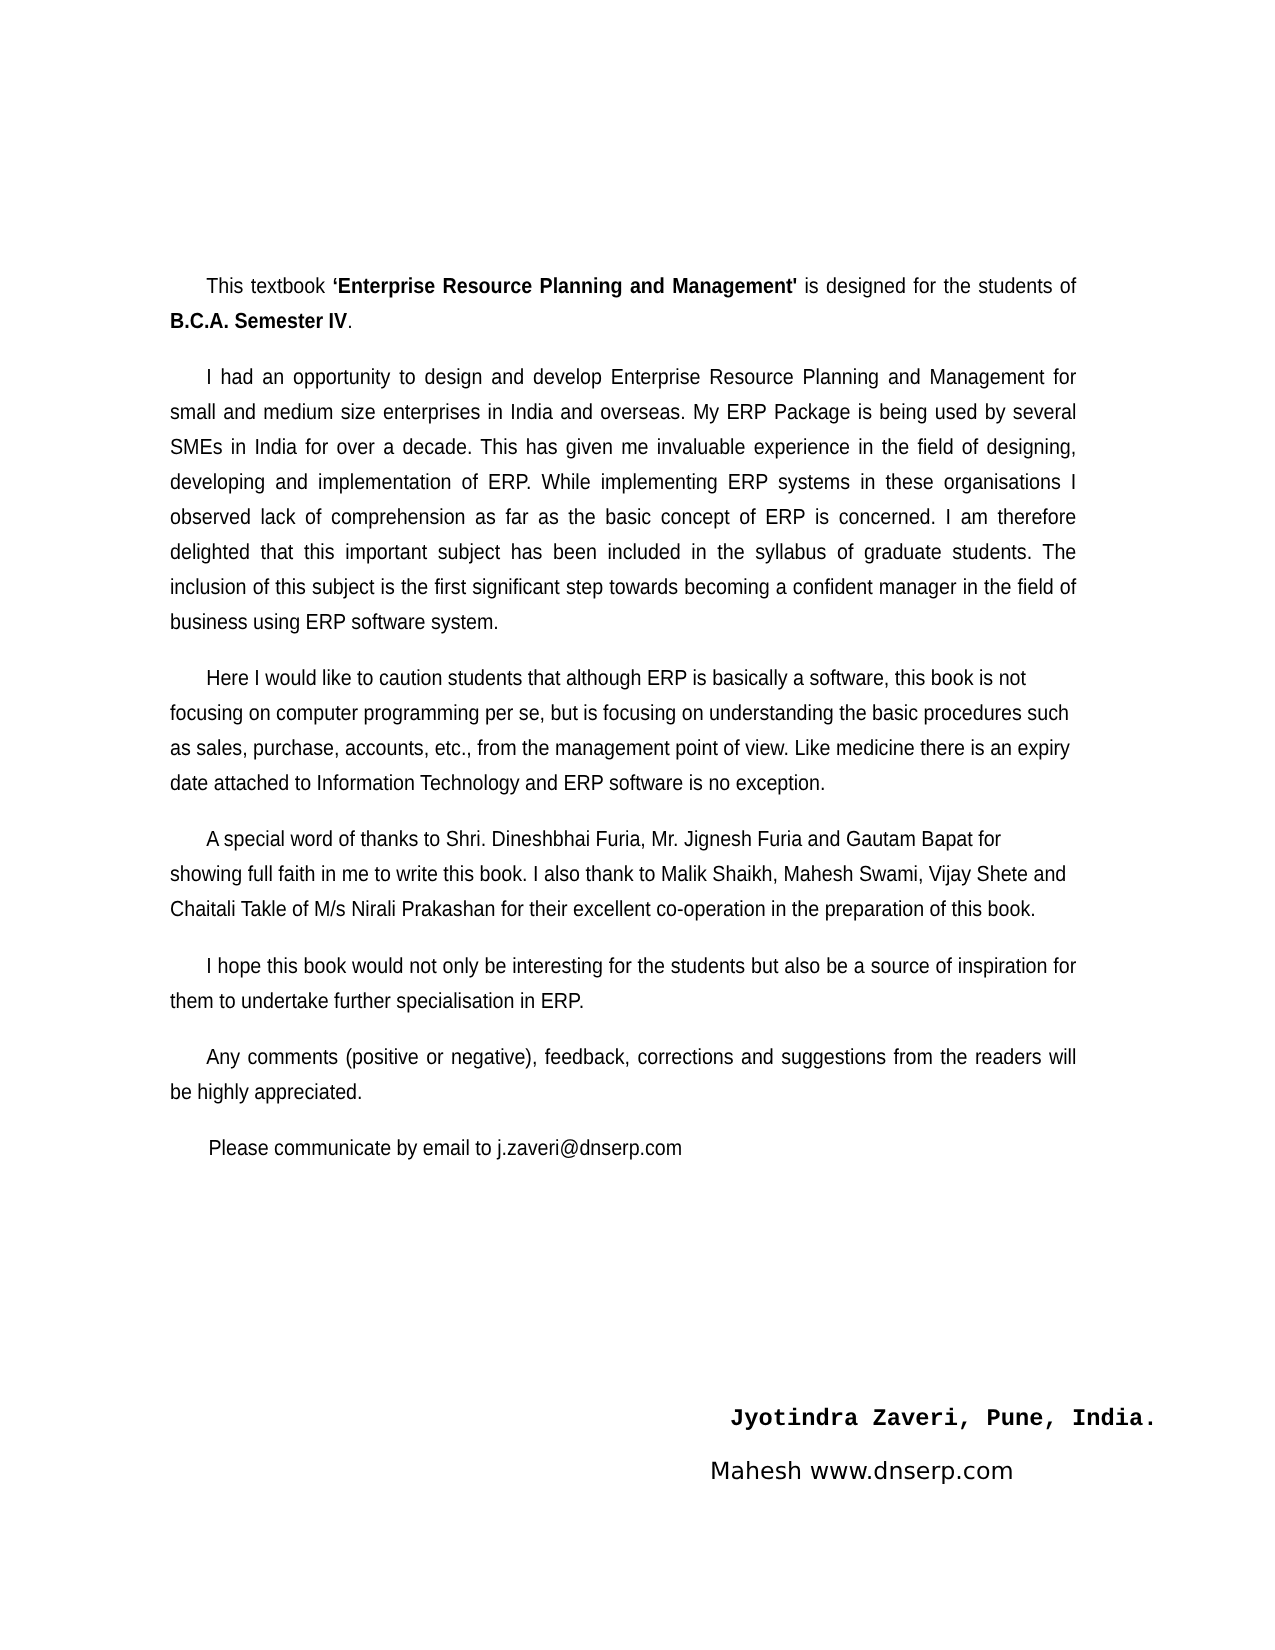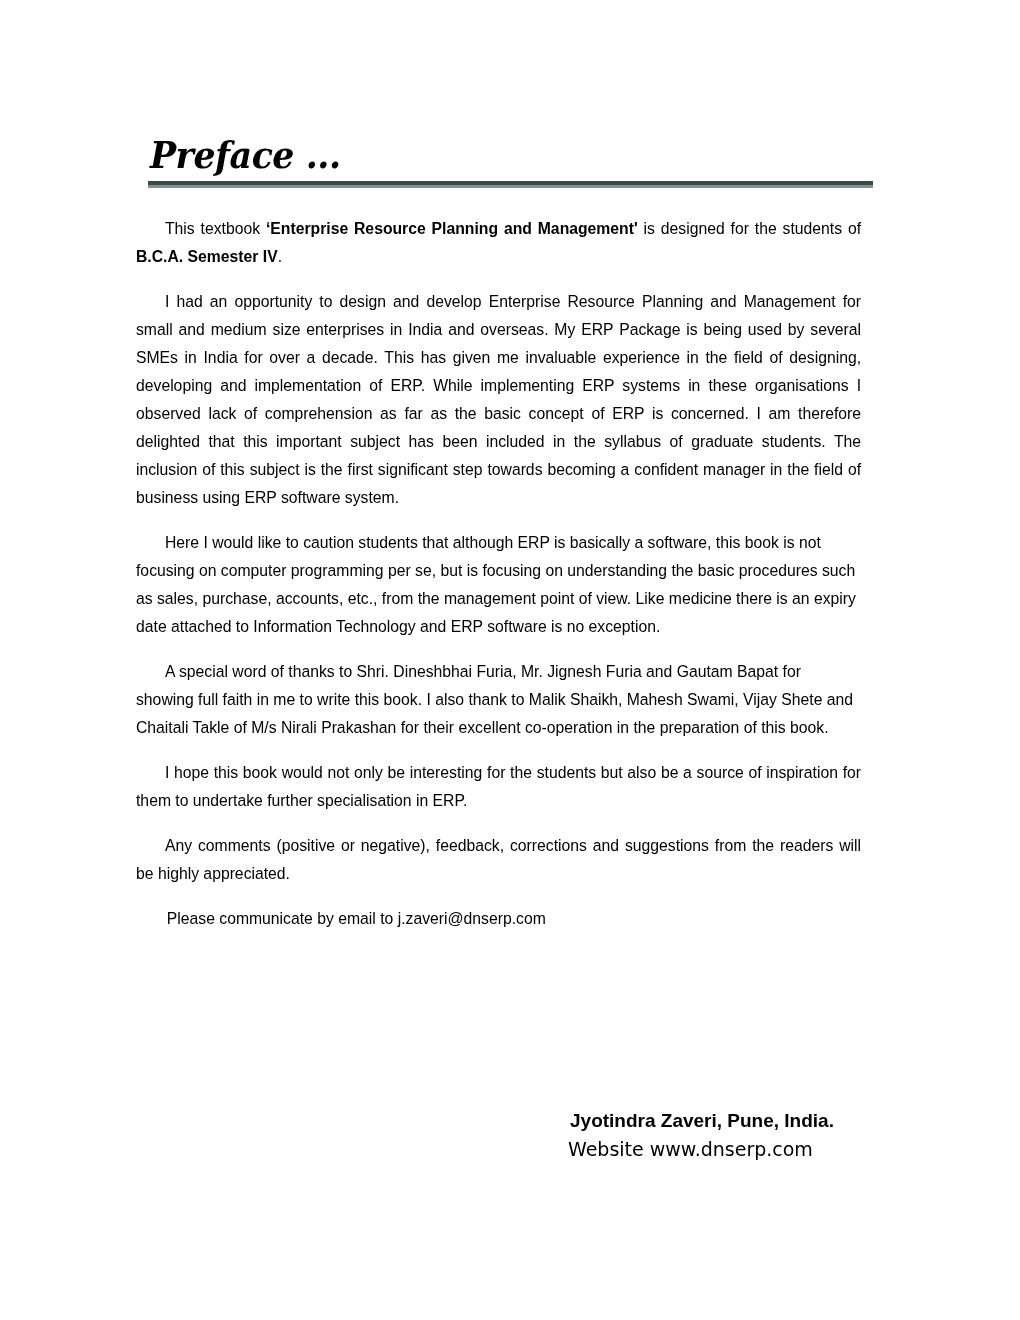--- a/index.html
+++ b/index.html
@@ -91,56 +91,52 @@
   }
 
   
   .signature-block {
     position: absolute;
     left: 568px;
     top: 1106px;
     width: 400px;
   }
   .sig-name {
-    font-family: Liberation Sans, sans-serif;
+    font-family: Liberation Mono, monospace;
     font-size: 19px;
     font-weight: bold;
     color: #000000;
     line-height: 26px;
-    margin: 2px;
+    margin: 16px;
     white-space: nowrap;
   }
   .sig-website {
     font-family: "DejaVu Sans", sans-serif;
     font-size: 19px;
     font-weight: normal;
     color: #000000;
     line-height: 26px;
     margin: 0;
     white-space: nowrap;
   }
 </style>
 </head>
 <body style="background: rgb(255, 255, 255);">
 
 <div class="page">
 
-  <div class="heading-block">
-    <div class="preface-title">Preface ...</div>
-    <div class="title-rule" style="border-top-color: rgb(61, 72, 73); background: rgb(127, 146, 150);"></div>
-  </div>
 
   <div class="body-block">
     <p class="para" id="p1">This textbook <b>‘Enterprise Resource Planning and Management'</b> is designed for the students of <b>B.C.A. Semester IV</b>.</p>
     <p class="para" id="p2">I had an opportunity to design and develop Enterprise Resource Planning and Management for small and medium size enterprises in India and overseas. My ERP Package is being used by several SMEs in India for over a decade. This has given me invaluable experience in the field of designing, developing and implementation of ERP. While implementing ERP systems in these organisations I observed lack of comprehension as far as the basic concept of ERP is concerned. I am therefore delighted that this important subject has been included in the syllabus of graduate students. The inclusion of this subject is the first significant step towards becoming a confident manager in the field of business using ERP software system.</p>
     <p class="para last-loose" id="p3">Here I would like to caution students that although ERP is basically a software, this book is not focusing on computer programming per se, but is focusing on understanding the basic procedures such as sales, purchase, accounts, etc., from the management point of view.  Like medicine there is an expiry date attached to Information Technology and ERP software is no exception.</p>
     <p class="para last-loose" id="p4">A special word of thanks to Shri. Dineshbhai Furia, Mr. Jignesh Furia and Gautam Bapat for showing full faith in me to write this book. I also thank to Malik Shaikh, Mahesh Swami, Vijay Shete and Chaitali Takle of M/s Nirali Prakashan for their excellent co-operation in the preparation of this book.</p>
     <p class="para" id="p5">I hope this book would not only be interesting for the students but also be a source of inspiration for them to undertake further specialisation in ERP.</p>
     <p class="para" id="p6">Any comments (positive or negative), feedback, corrections and suggestions from the readers will be highly appreciated.</p>
     <p class="email-line">Please communicate by email to j.zaveri@dnserp.com</p>
   </div>
 
   <div class="signature-block">
     <div class="sig-name">Jyotindra Zaveri, Pune, India.</div>
-    <div class="sig-website">Website www.dnserp.com</div>
+    <div class="sig-website">Mahesh www.dnserp.com</div>
   </div>
 
 </div>
 
 </body></html>

